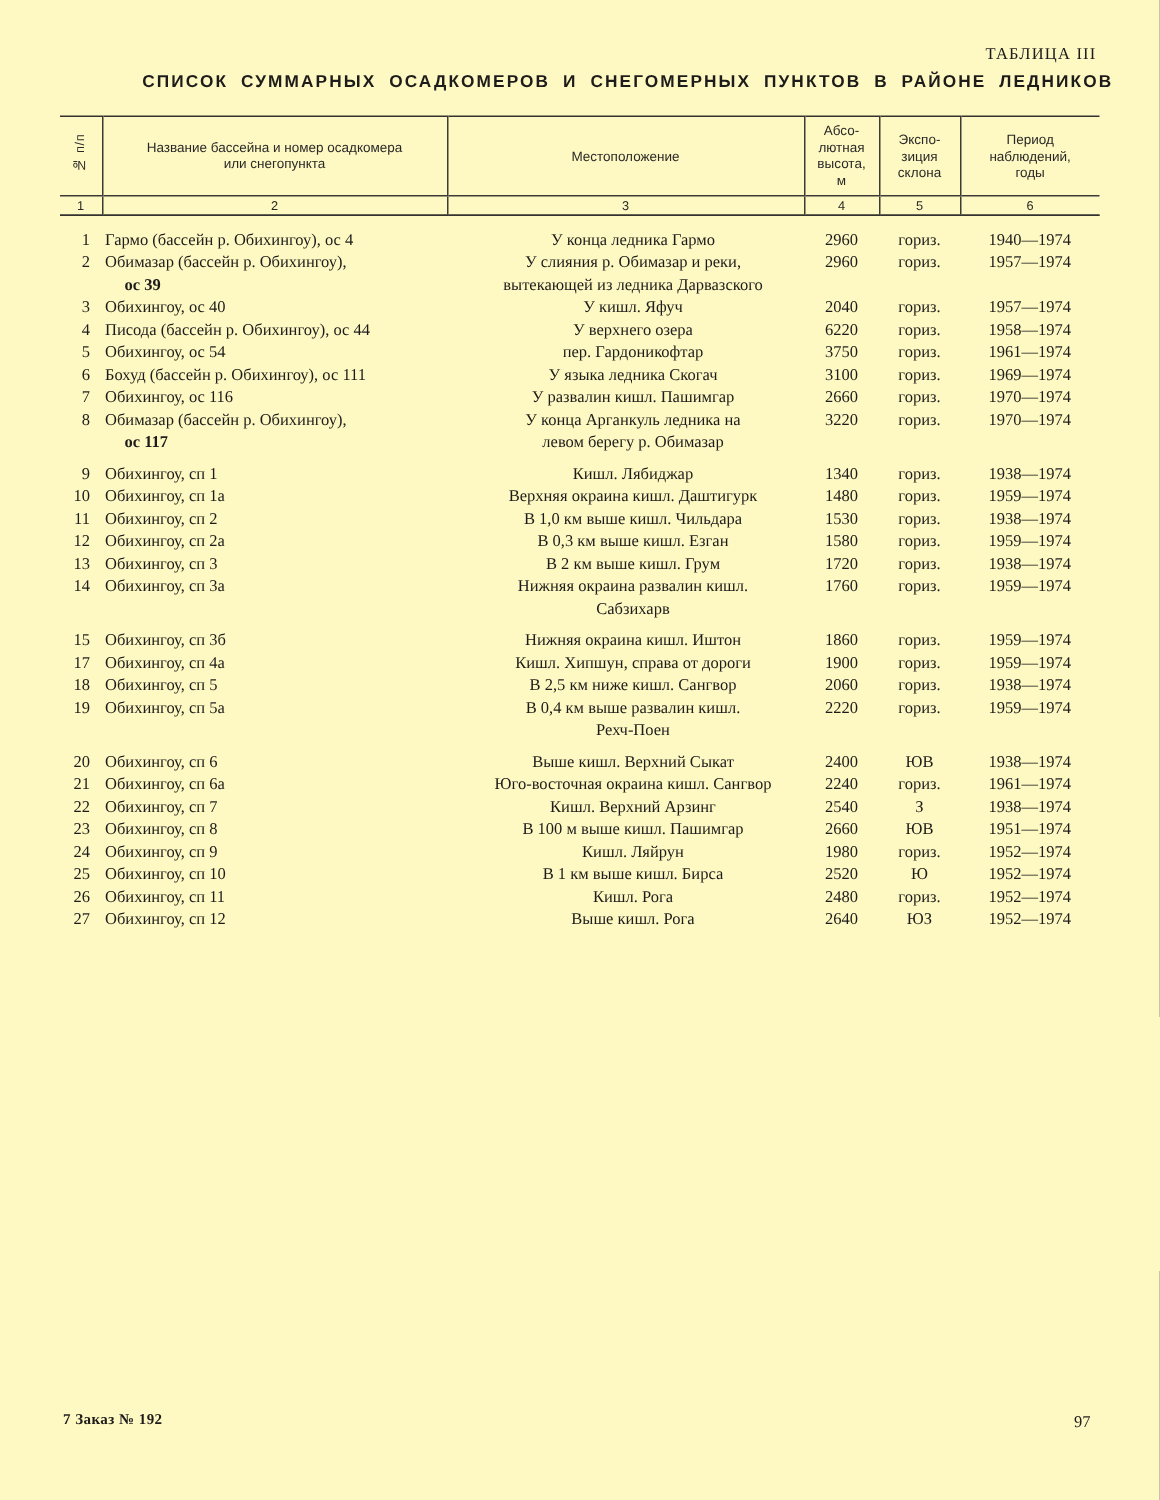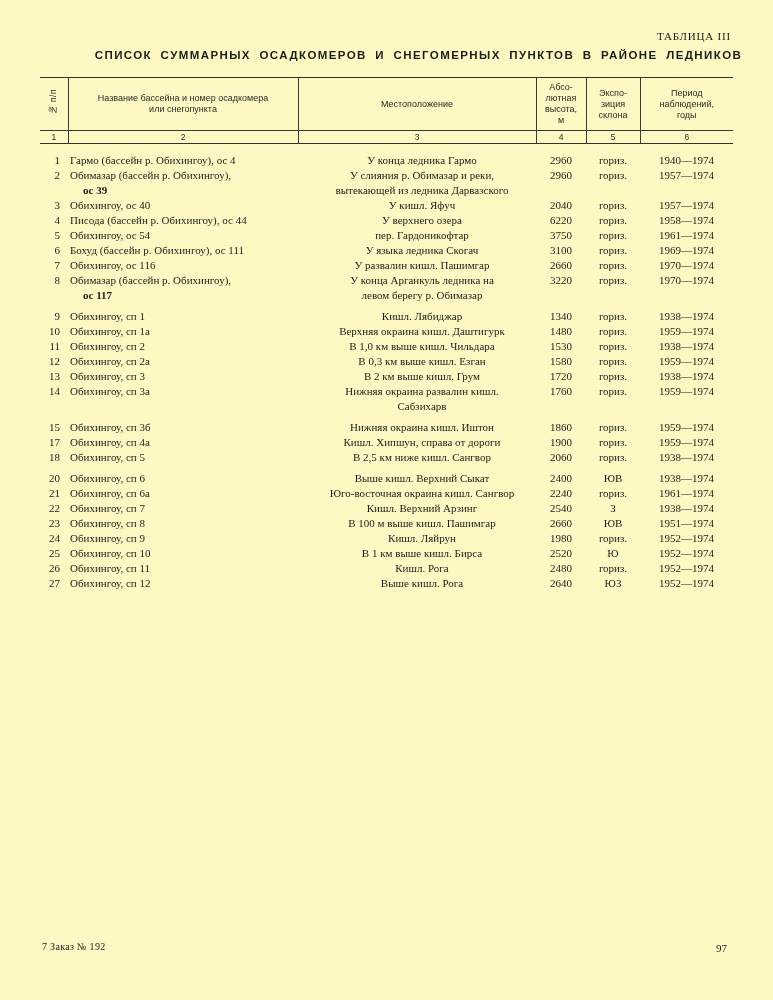--- a/index.html
+++ b/index.html
@@ -47,21 +47,21 @@
   }
   tbody tr.first-row td{padding-top:9px;}
   tbody tr.group-start td{padding-top:6px;}
   td.c-num{text-align:right;padding-right:8px;}
   td.c-name{padding-left:2px;}
   td.c-name .cont{padding-left:13px;font-weight:bold;}
   td.c-loc{padding-left:12px;text-align:center;}
   td.c-alt,td.c-exp,td.c-per{text-align:center;}
   .footer-left{
     position:absolute;left:42px;bottom:48px;
-    font-size:10px;letter-spacing:0.3px;
+    font-size:10px;letter-spacing:0.3px;font-weight:bold;
   }
   .page-number{
     position:absolute;right:46px;bottom:46px;
     font-size:11px;
     margin-left:39px;
   }
 </style>
 </head>
 <body>
 
@@ -445,20 +445,41 @@
           <td class="c-alt">
             <div class="line">2060</div>
           </td>
           <td class="c-exp">
             <div class="line">гориз.</div>
           </td>
           <td class="c-per">
             <div class="line">1938—1974</div>
           </td>
         </tr>
+        <tr class="">
+          <td class="c-num">
+            <div class="line">19</div>
+          </td>
+          <td class="c-name">
+            <div class="line">Обихингоу, сп 5а</div>
+          </td>
+          <td class="c-loc">
+            <div class="line">В 0,4 км выше развалин кишл.</div>
+            <div class="line cont">Рехч-Поен</div>
+          </td>
+          <td class="c-alt">
+            <div class="line">2220</div>
+          </td>
+          <td class="c-exp">
+            <div class="line">гориз.</div>
+          </td>
+          <td class="c-per">
+            <div class="line">1959—1974</div>
+          </td>
+        </tr>
         <tr class=" group-start">
           <td class="c-num">
             <div class="line">20</div>
           </td>
           <td class="c-name">
             <div class="line">Обихингоу, сп 6</div>
           </td>
           <td class="c-loc">
             <div class="line">Выше кишл. Верхний Сыкат</div>
           </td>

